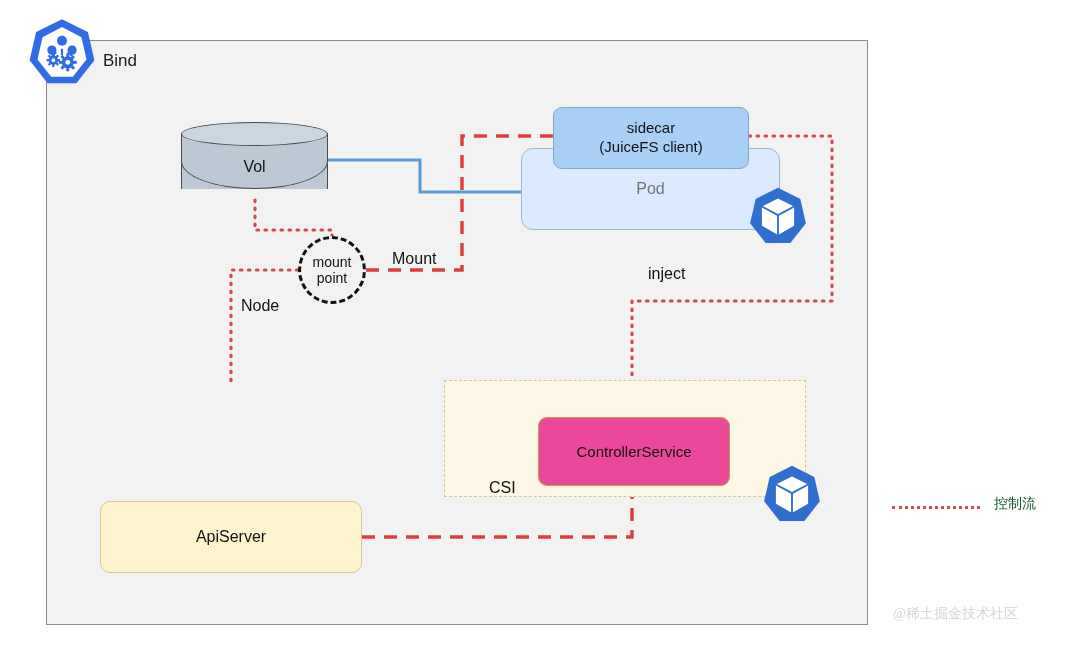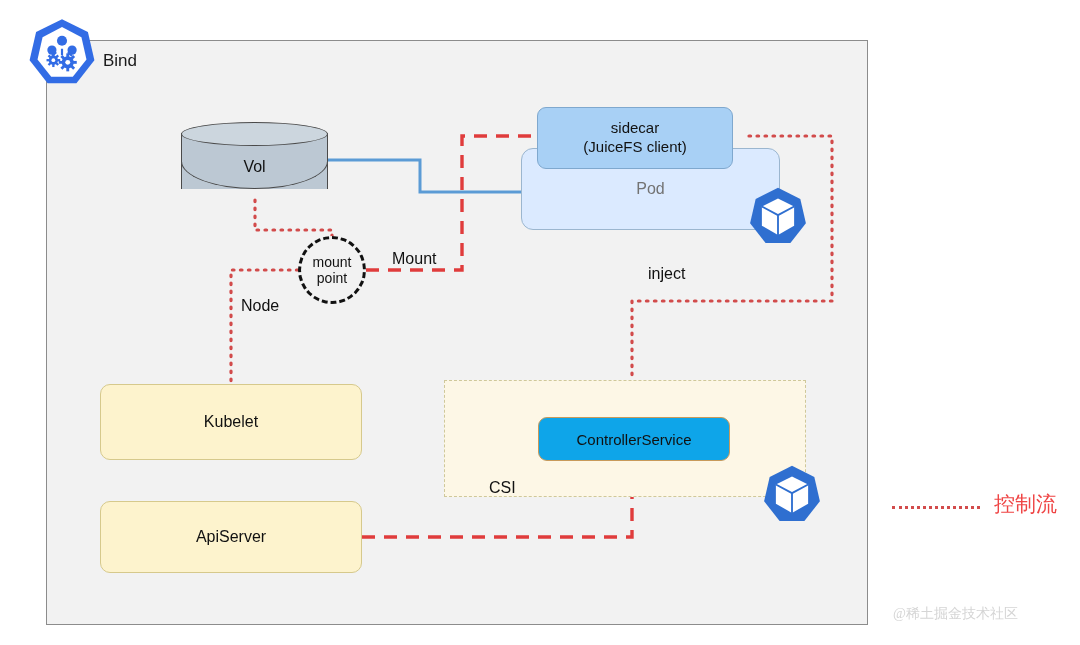--- a/index.html
+++ b/index.html
@@ -39,21 +39,21 @@
   
   .pod{
     position:absolute;left:521px;top:148px;width:259px;height:82px;
     background:#dbeaff;border:1.2px solid #9bb6cf;border-radius:12px;box-sizing:border-box;
   }
   .pod-label{
     position:absolute;left:521px;top:180px;width:259px;text-align:center;
     font-size:16px;color:#737373;
   }
   .sidecar{
-    position:absolute;left:537px;top:107px;width:196px;height:62px;
+    position:absolute;left:553px;top:107px;width:196px;height:62px;
     background:#a8d0f5;border:1.2px solid #7fa8ce;border-radius:9px;box-sizing:border-box;
     display:flex;flex-direction:column;align-items:center;justify-content:center;
     font-size:15px;color:#111;line-height:1.25;
   }
 
   
   .mountpoint{
     position:absolute;left:298px;top:236px;width:68px;height:68px;
     border:3px dashed #111;border-radius:50%;box-sizing:border-box;
     background:#f2f2f2;
@@ -73,22 +73,22 @@
 
   
   .csi-area{
     position:absolute;left:444px;top:380px;width:362px;height:117px;
     background:#fdf7e6;border:1.6px dashed #cfc89a;box-sizing:border-box;
   }
   .csi-label{
     position:absolute;left:489px;top:479px;font-size:16px;color:#111;
   }
   .ctrl-svc{
-    position:absolute;left:538px;top:417px;width:192px;height:44px;
-    background:#0ea5e9;border:1.3px solid #c89a5a;border-radius:9px;box-sizing:border-box;
+    position:absolute;left:538px;top:417px;width:192px;height:69px;
+    background:#ec4899;border:1.3px solid #c89a5a;border-radius:9px;box-sizing:border-box;
     display:flex;align-items:center;justify-content:center;
     font-size:15px;color:#111;
   }
 
   
   .elabel{position:absolute;font-size:16px;color:#111;white-space:nowrap;}
   #lbl-mount{left:392px;top:250px;}
   #lbl-bind{left:241px;top:297px;}
   #lbl-inject{left:648px;top:265px;}
 
@@ -101,21 +101,21 @@
   
   .legend{position:absolute;left:892px;top:489px;width:180px;}
   .legend-row{position:relative;height:30px;display:flex;align-items:center;}
   .legend-swatch{width:88px;height:14px;position:relative;margin-right:14px;}
   .legend-swatch.ctrl{
     border-top:3px dotted #d24b4b;margin-top:6px;height:0;
   }
   .legend-swatch.data{
     border-top:3px solid #5b9bd5;margin-top:6px;height:0;
   }
-  .legend-text{font-size:21px;color:#ef4444;}
+  .legend-text{font-size:14px;color:#14532d;}
 
   .watermark{
     position:absolute;left:893px;top:605px;font-size:14px;color:#d5d5d5;
     font-family:Liberation Serif, serif;white-space:nowrap;
   }
 </style>
 </head>
 <body>
 
 <div id="canvas">
@@ -193,23 +193,20 @@
 
   <div class="mountpoint">
     <span>mount</span>
     <span>point</span>
   </div>
 
   <div class="elabel" id="lbl-mount">Mount</div>
   <div class="elabel" id="lbl-bind">Node</div>
   <div class="elabel" id="lbl-inject">inject</div>
 
-  <div class="ybox" id="box-kubelet">
-    <span>Kubelet</span>
-  </div>
   <div class="ybox" id="box-apiserver">
     <span>ApiServer</span>
   </div>
 
   <div class="csi-area"></div>
   <div class="csi-label">CSI</div>
   <div class="ctrl-svc">
     <span>ControllerService</span>
   </div>
 

